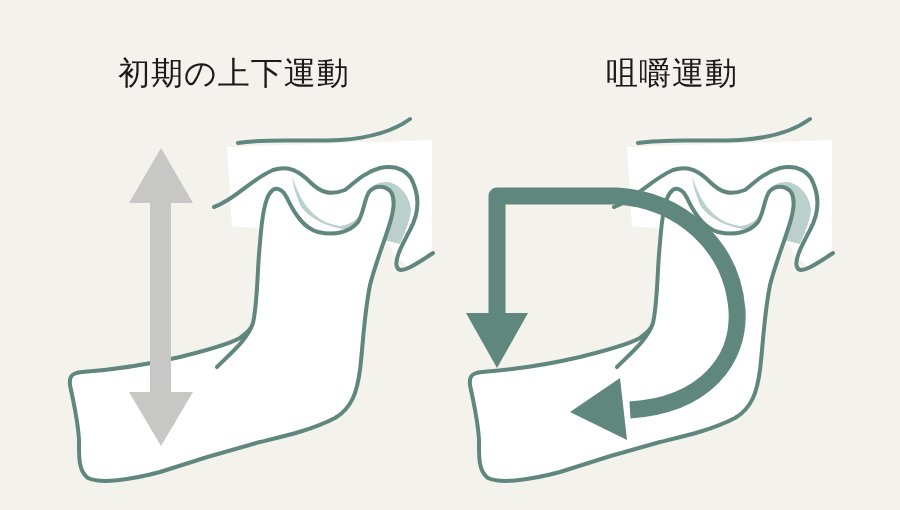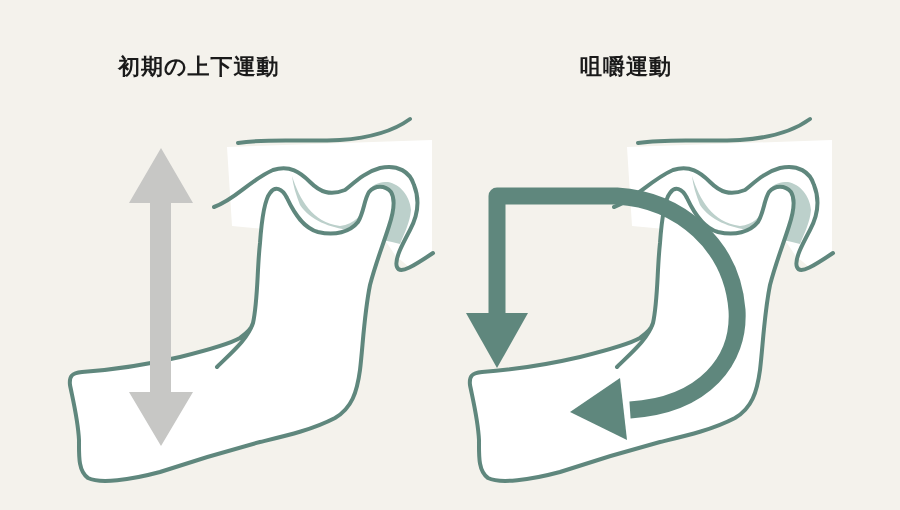--- a/index.html
+++ b/index.html
@@ -4,25 +4,25 @@
 <style>
   html, body { margin: 0; padding: 0; }
   body {
     width: 900px; height: 510px; overflow: hidden;
     background: #f4f2ec;
     font-family: "DejaVu Sans", sans-serif;
     position: relative;
   }
   .title {
     position: absolute; top: 52px;
-    font-size: 22px; color: #1a1a1a; letter-spacing: 1px;
-    font-weight: bold;
+    font-size: 32px; color: #1a1a1a; letter-spacing: 1px;
+    font-weight: normal;
   }
   #title-left { left: 118px; }
-  #title-right { left: 580px; }
+  #title-right { left: 606px; }
   svg.canvas { position: absolute; left: 0; top: 0; }
 </style>
 </head>
 <body>
 
 <div id="title-left" class="title">初期の上下運動</div>
 <div id="title-right" class="title">咀嚼運動</div>
 
 <svg class="canvas" width="900" height="510" viewBox="0 0 900 510">
   <defs>

